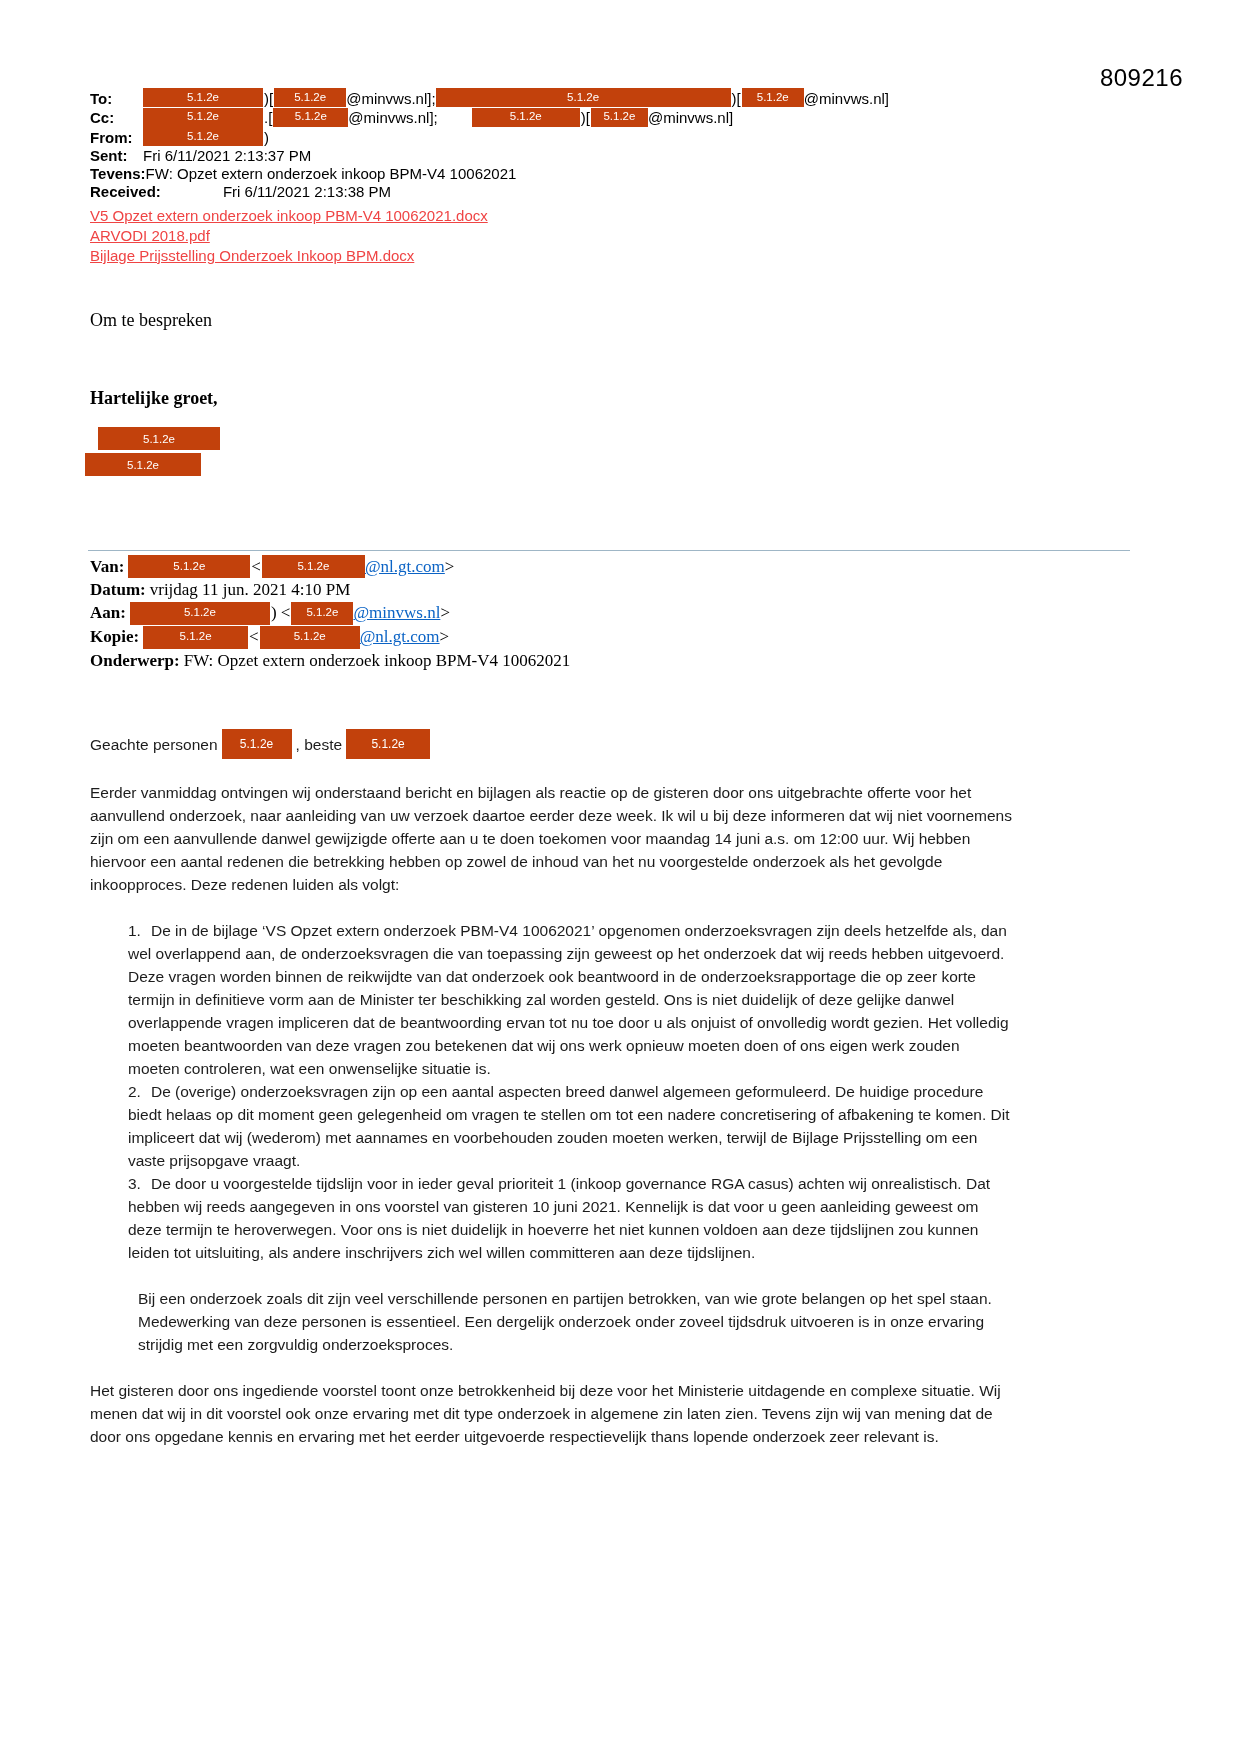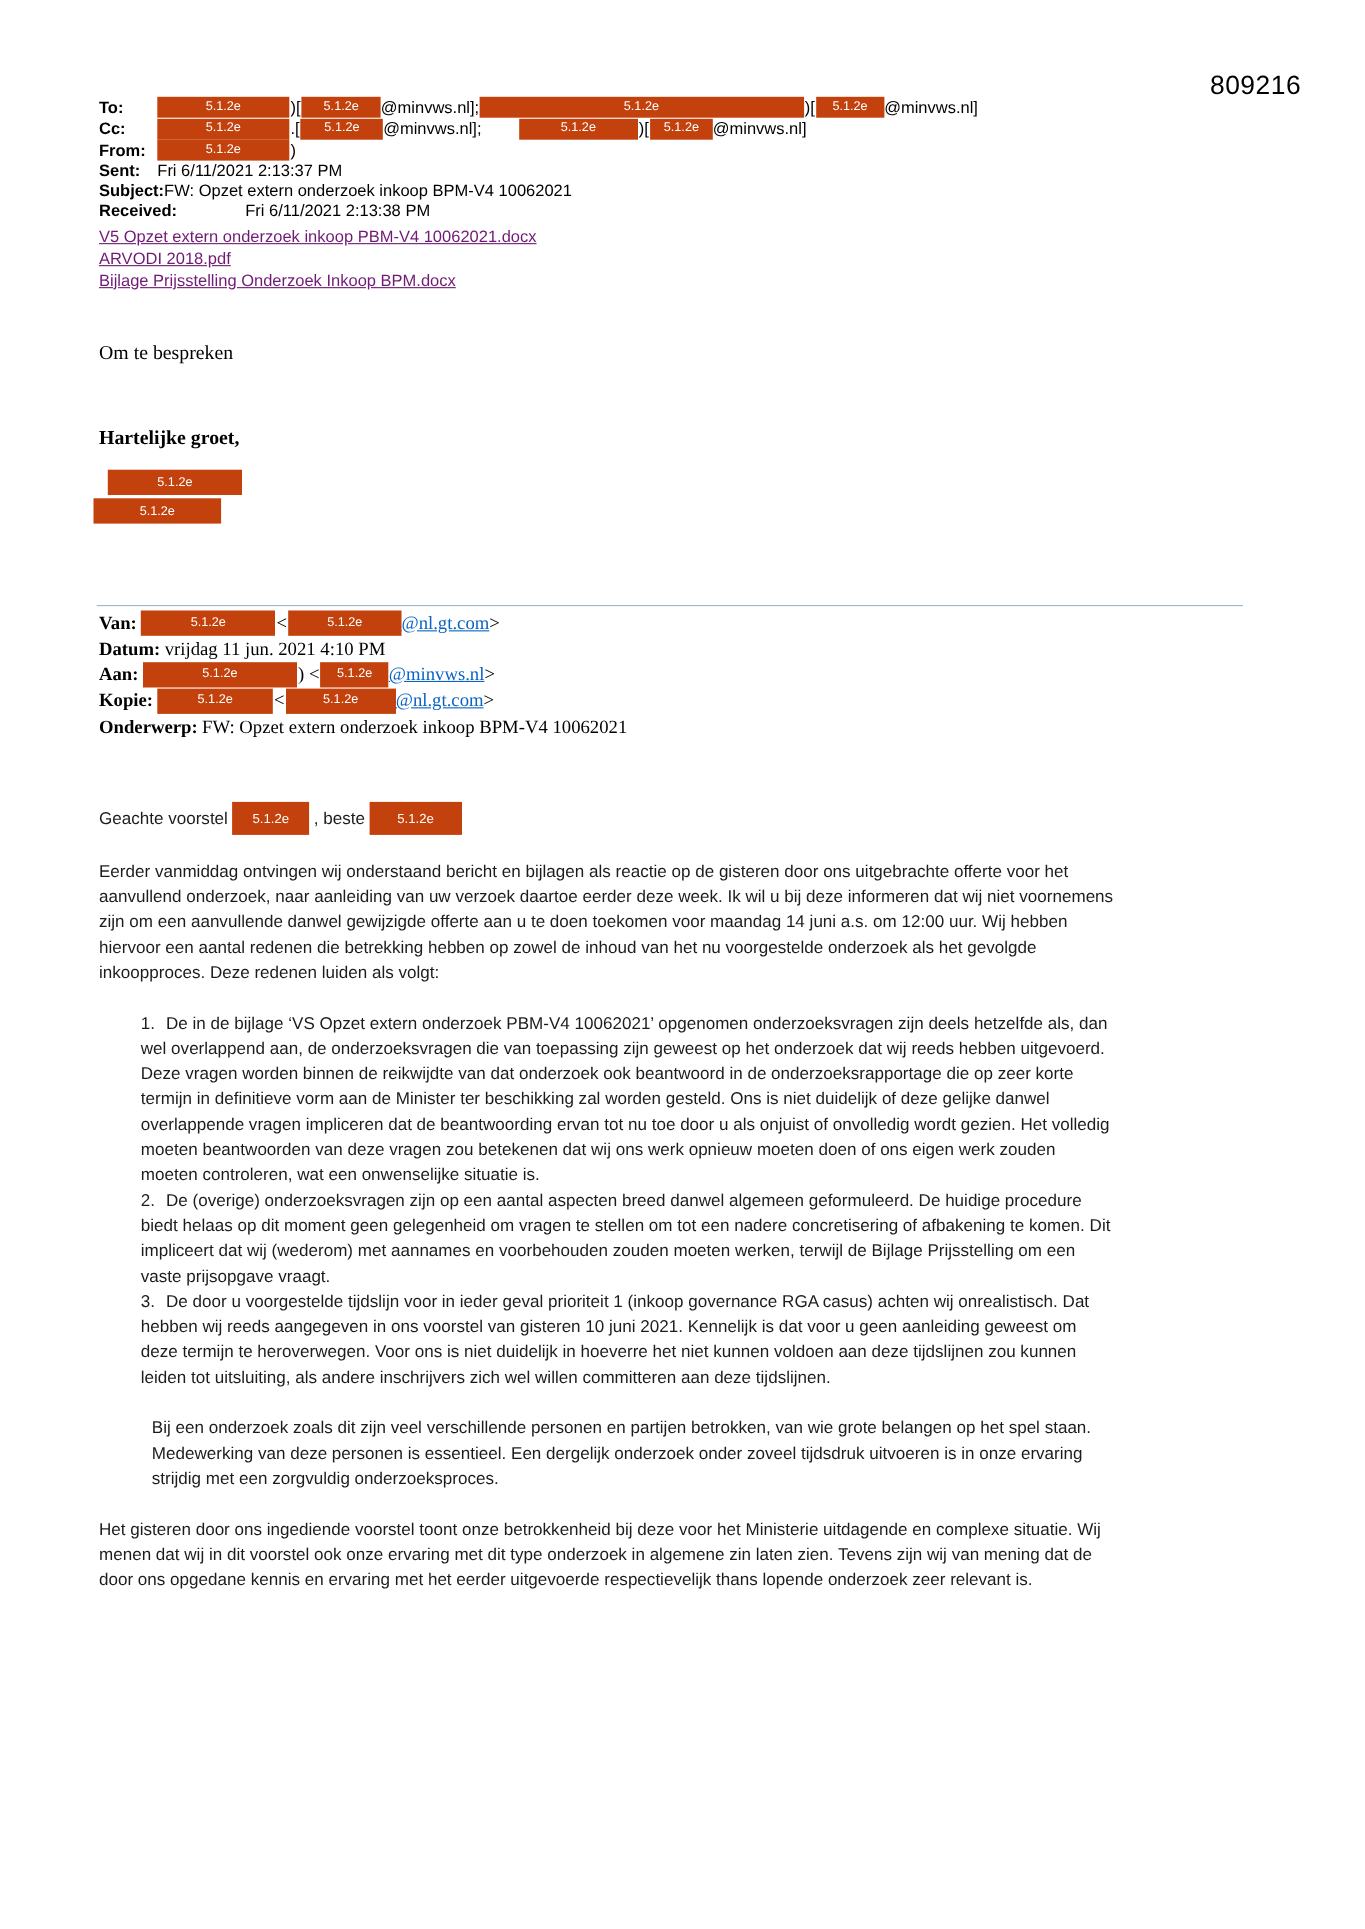--- a/index.html
+++ b/index.html
@@ -20,21 +20,21 @@
 
   .redact{
     display:inline-flex;align-items:center;justify-content:center;
     background:#c2410c;color:#ffffff;font-family:"Liberation Sans",sans-serif;
     font-size:11.5px;height:19px;vertical-align:middle;flex:none;
   }
   .redact.tall{height:23px;}
   .redact.body-box{height:30px;font-size:12px;}
 
   .links{margin-top:6px;}
-  .attach-link{display:block;color:#701a75;text-decoration:underline;font-size:15px;line-height:20px;width:max-content;}
+  .attach-link{display:block;color:#ef4444;text-decoration:underline;font-size:15px;line-height:20px;width:max-content;}
 
   
   .serif-note{font-family:"Liberation Serif",serif;font-size:18px;}
   .note1{margin-top:44px;}
   .note2{margin-top:57px;font-weight:bold;}
   .sig-boxes{margin-top:18px;}
   .sig-boxes .redact{display:flex;}
   .sig-box1{width:122px;margin-left:8px;}
   .sig-box2{width:116px;margin-left:-5px;margin-top:3px;}
 
@@ -89,21 +89,21 @@
     <div class="hdr-row">
       <span class="hdr-label">From:</span>
       <span class="redact" style="width:120px">5.1.2e</span>
       <span class="sep">)</span>
     </div>
     <div class="hdr-row">
       <span class="hdr-label">Sent:</span>
       <span>Fri 6/11/2021 2:13:37 PM</span>
     </div>
     <div class="hdr-row">
-      <span class="hdr-label">Subject:</span>
+      <span class="hdr-label">Tevens:</span>
       <span>FW: Opzet extern onderzoek inkoop BPM-V4 10062021</span>
     </div>
     <div class="hdr-row">
       <span class="hdr-label wide">Received:</span>
       <span class="recv-val">Fri 6/11/2021 2:13:38 PM</span>
     </div>
     <div class="links">
       <a href="#" class="attach-link">V5 Opzet extern onderzoek inkoop PBM-V4 10062021.docx</a>
       <a href="#" class="attach-link">ARVODI 2018.pdf</a>
       <a href="#" class="attach-link">Bijlage Prijsstelling Onderzoek Inkoop BPM.docx</a>
@@ -150,21 +150,21 @@
       <span>&gt;</span>
     </div>
     <div class="qhdr-row">
       <b>Onderwerp:</b>
       <span>FW: Opzet extern onderzoek inkoop BPM-V4 10062021</span>
     </div>
   </div>
 
   <div class="body-text">
     <div class="greeting">
-      <span>Geachte voorstel</span>
+      <span>Geachte personen</span>
       <span class="redact body-box" style="width:70px">5.1.2e</span>
       <span>, beste</span>
       <span class="redact body-box" style="width:84px">5.1.2e</span>
     </div>
 
     <div class="para">Eerder vanmiddag ontvingen wij onderstaand bericht en bijlagen als reactie op de gisteren door ons uitgebrachte offerte voor het aanvullend onderzoek, naar aanleiding van uw verzoek daartoe eerder deze week. Ik wil u bij deze informeren dat wij niet voornemens zijn om een aanvullende danwel gewijzigde offerte aan u te doen toekomen voor maandag 14 juni a.s. om 12:00 uur. Wij hebben hiervoor een aantal redenen die betrekking hebben op zowel de inhoud van het nu voorgestelde onderzoek als het gevolgde inkoopproces. Deze redenen luiden als volgt:</div>
 
     <div class="list">
       <div class="list-item">
         <span class="num">1.</span><span>De in de bijlage ‘VS Opzet extern onderzoek PBM-V4 10062021’ opgenomen onderzoeksvragen zijn deels hetzelfde als, dan wel overlappend aan, de onderzoeksvragen die van toepassing zijn geweest op het onderzoek dat wij reeds hebben uitgevoerd. Deze vragen worden binnen de reikwijdte van dat onderzoek ook beantwoord in de onderzoeksrapportage die op zeer korte termijn in definitieve vorm aan de Minister ter beschikking zal worden gesteld. Ons is niet duidelijk of deze gelijke danwel overlappende vragen impliceren dat de beantwoording ervan tot nu toe door u als onjuist of onvolledig wordt gezien. Het volledig moeten beantwoorden van deze vragen zou betekenen dat wij ons werk opnieuw moeten doen of ons eigen werk zouden moeten controleren, wat een onwenselijke situatie is.</span>

